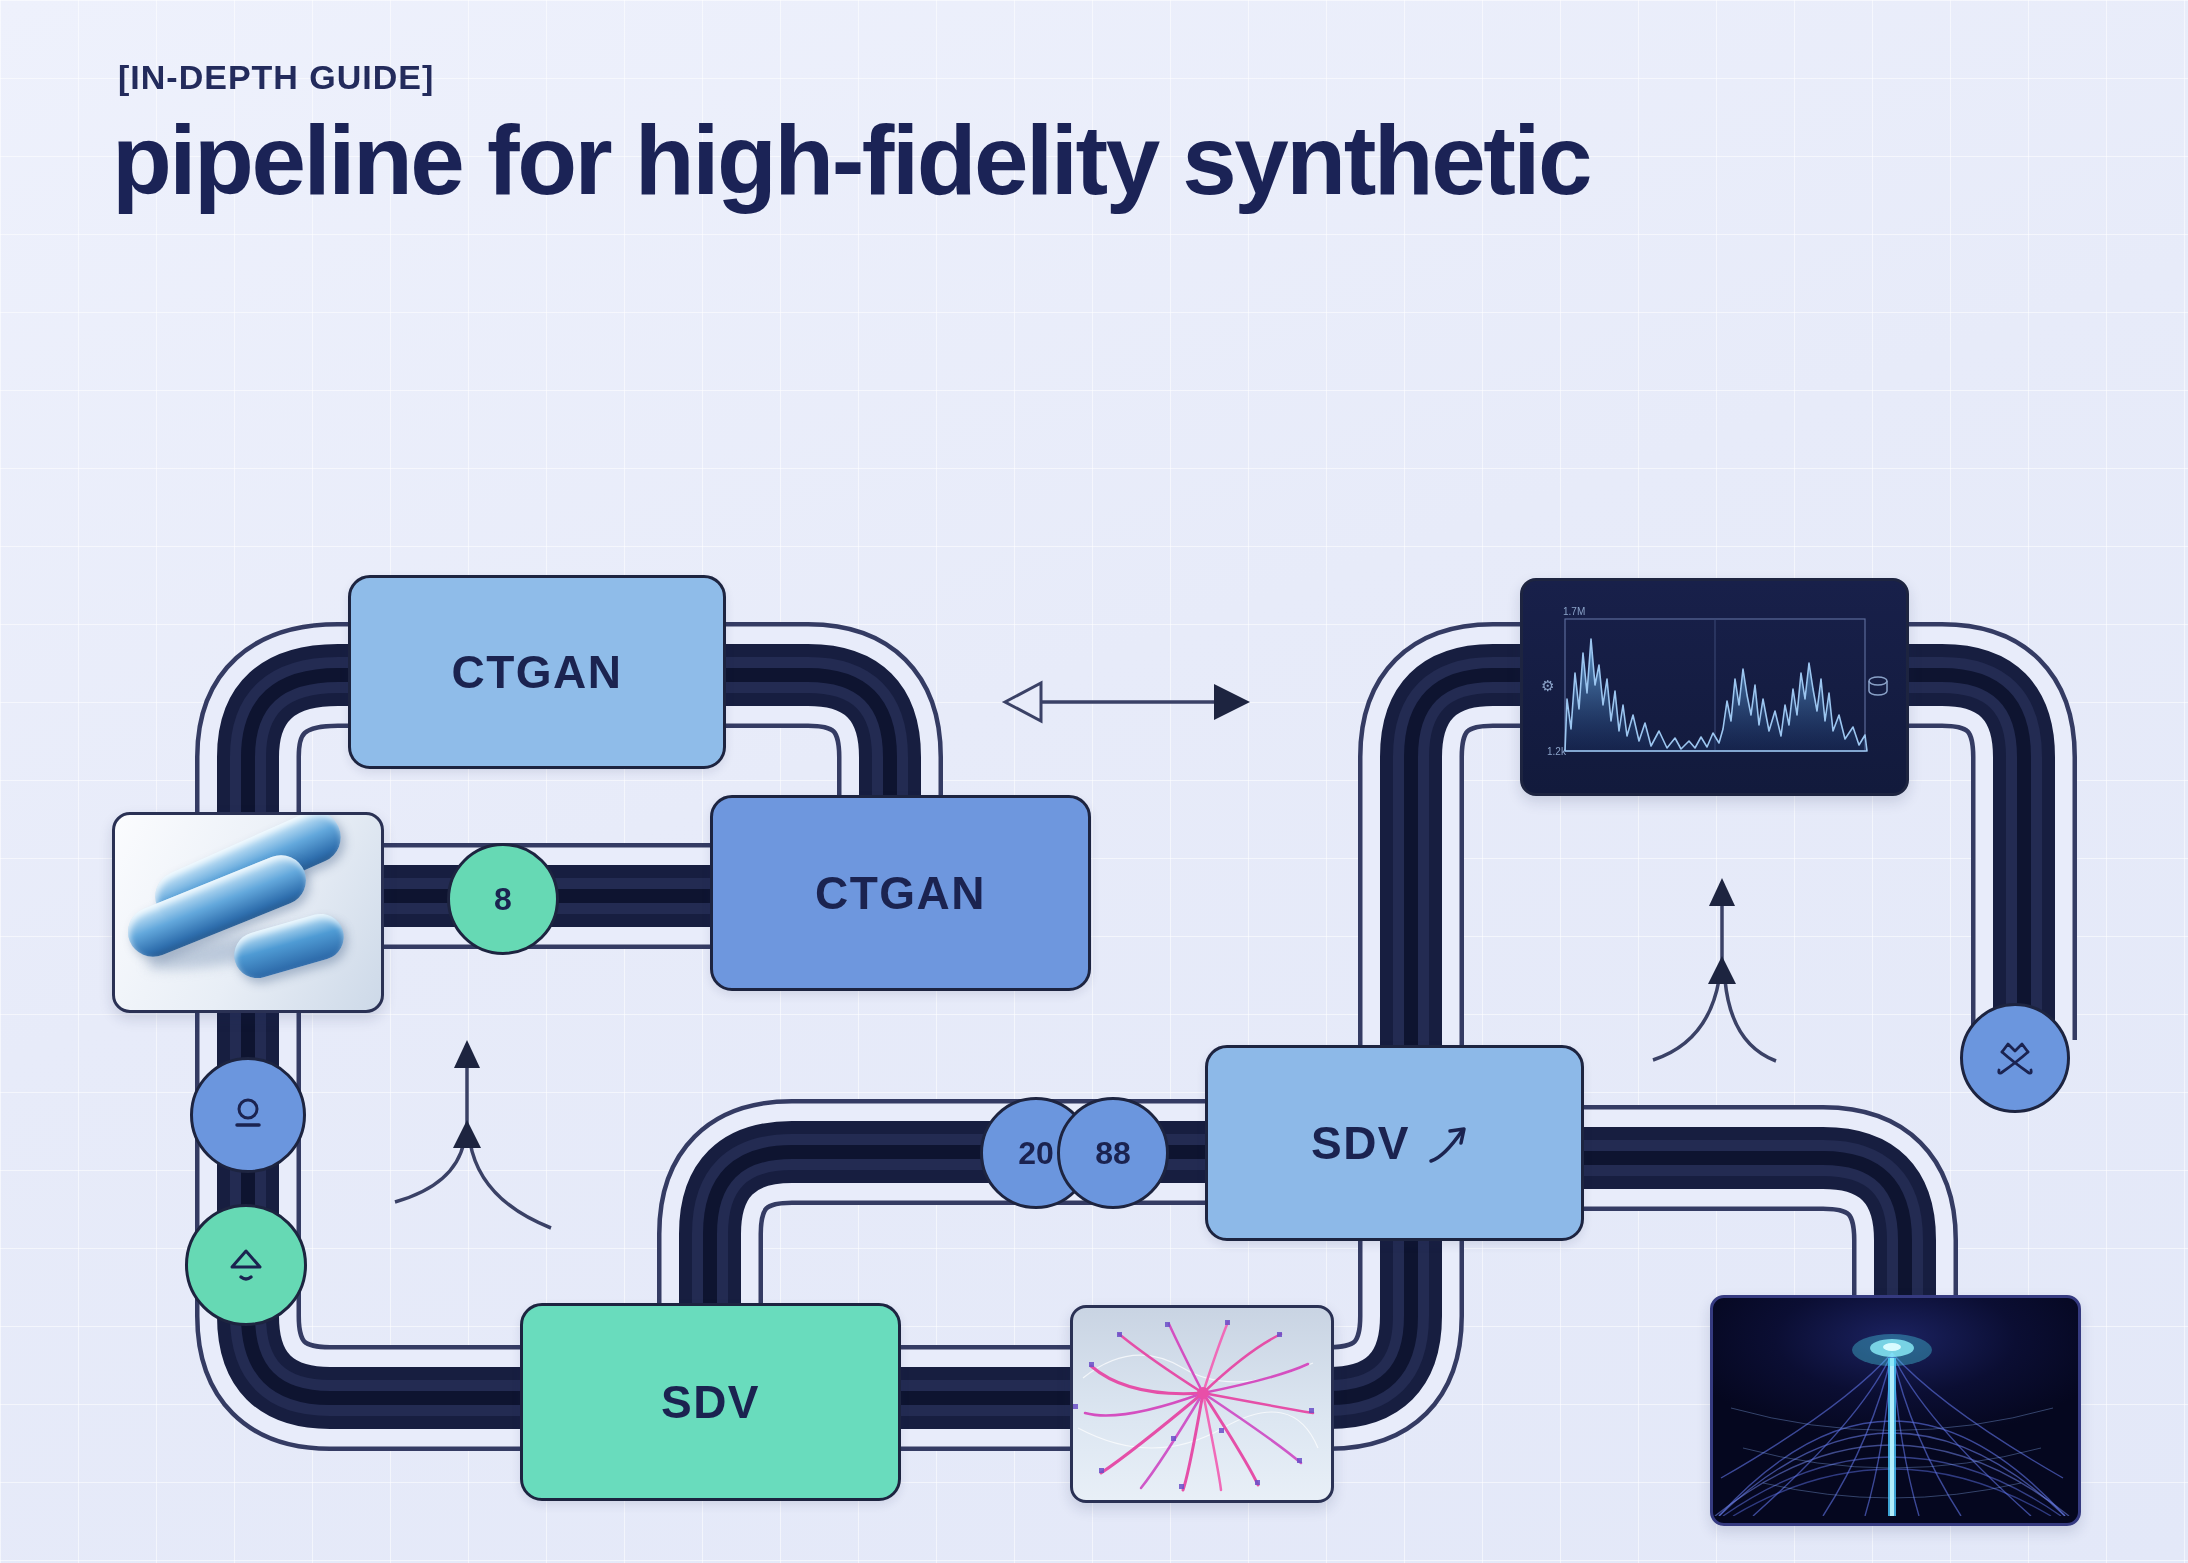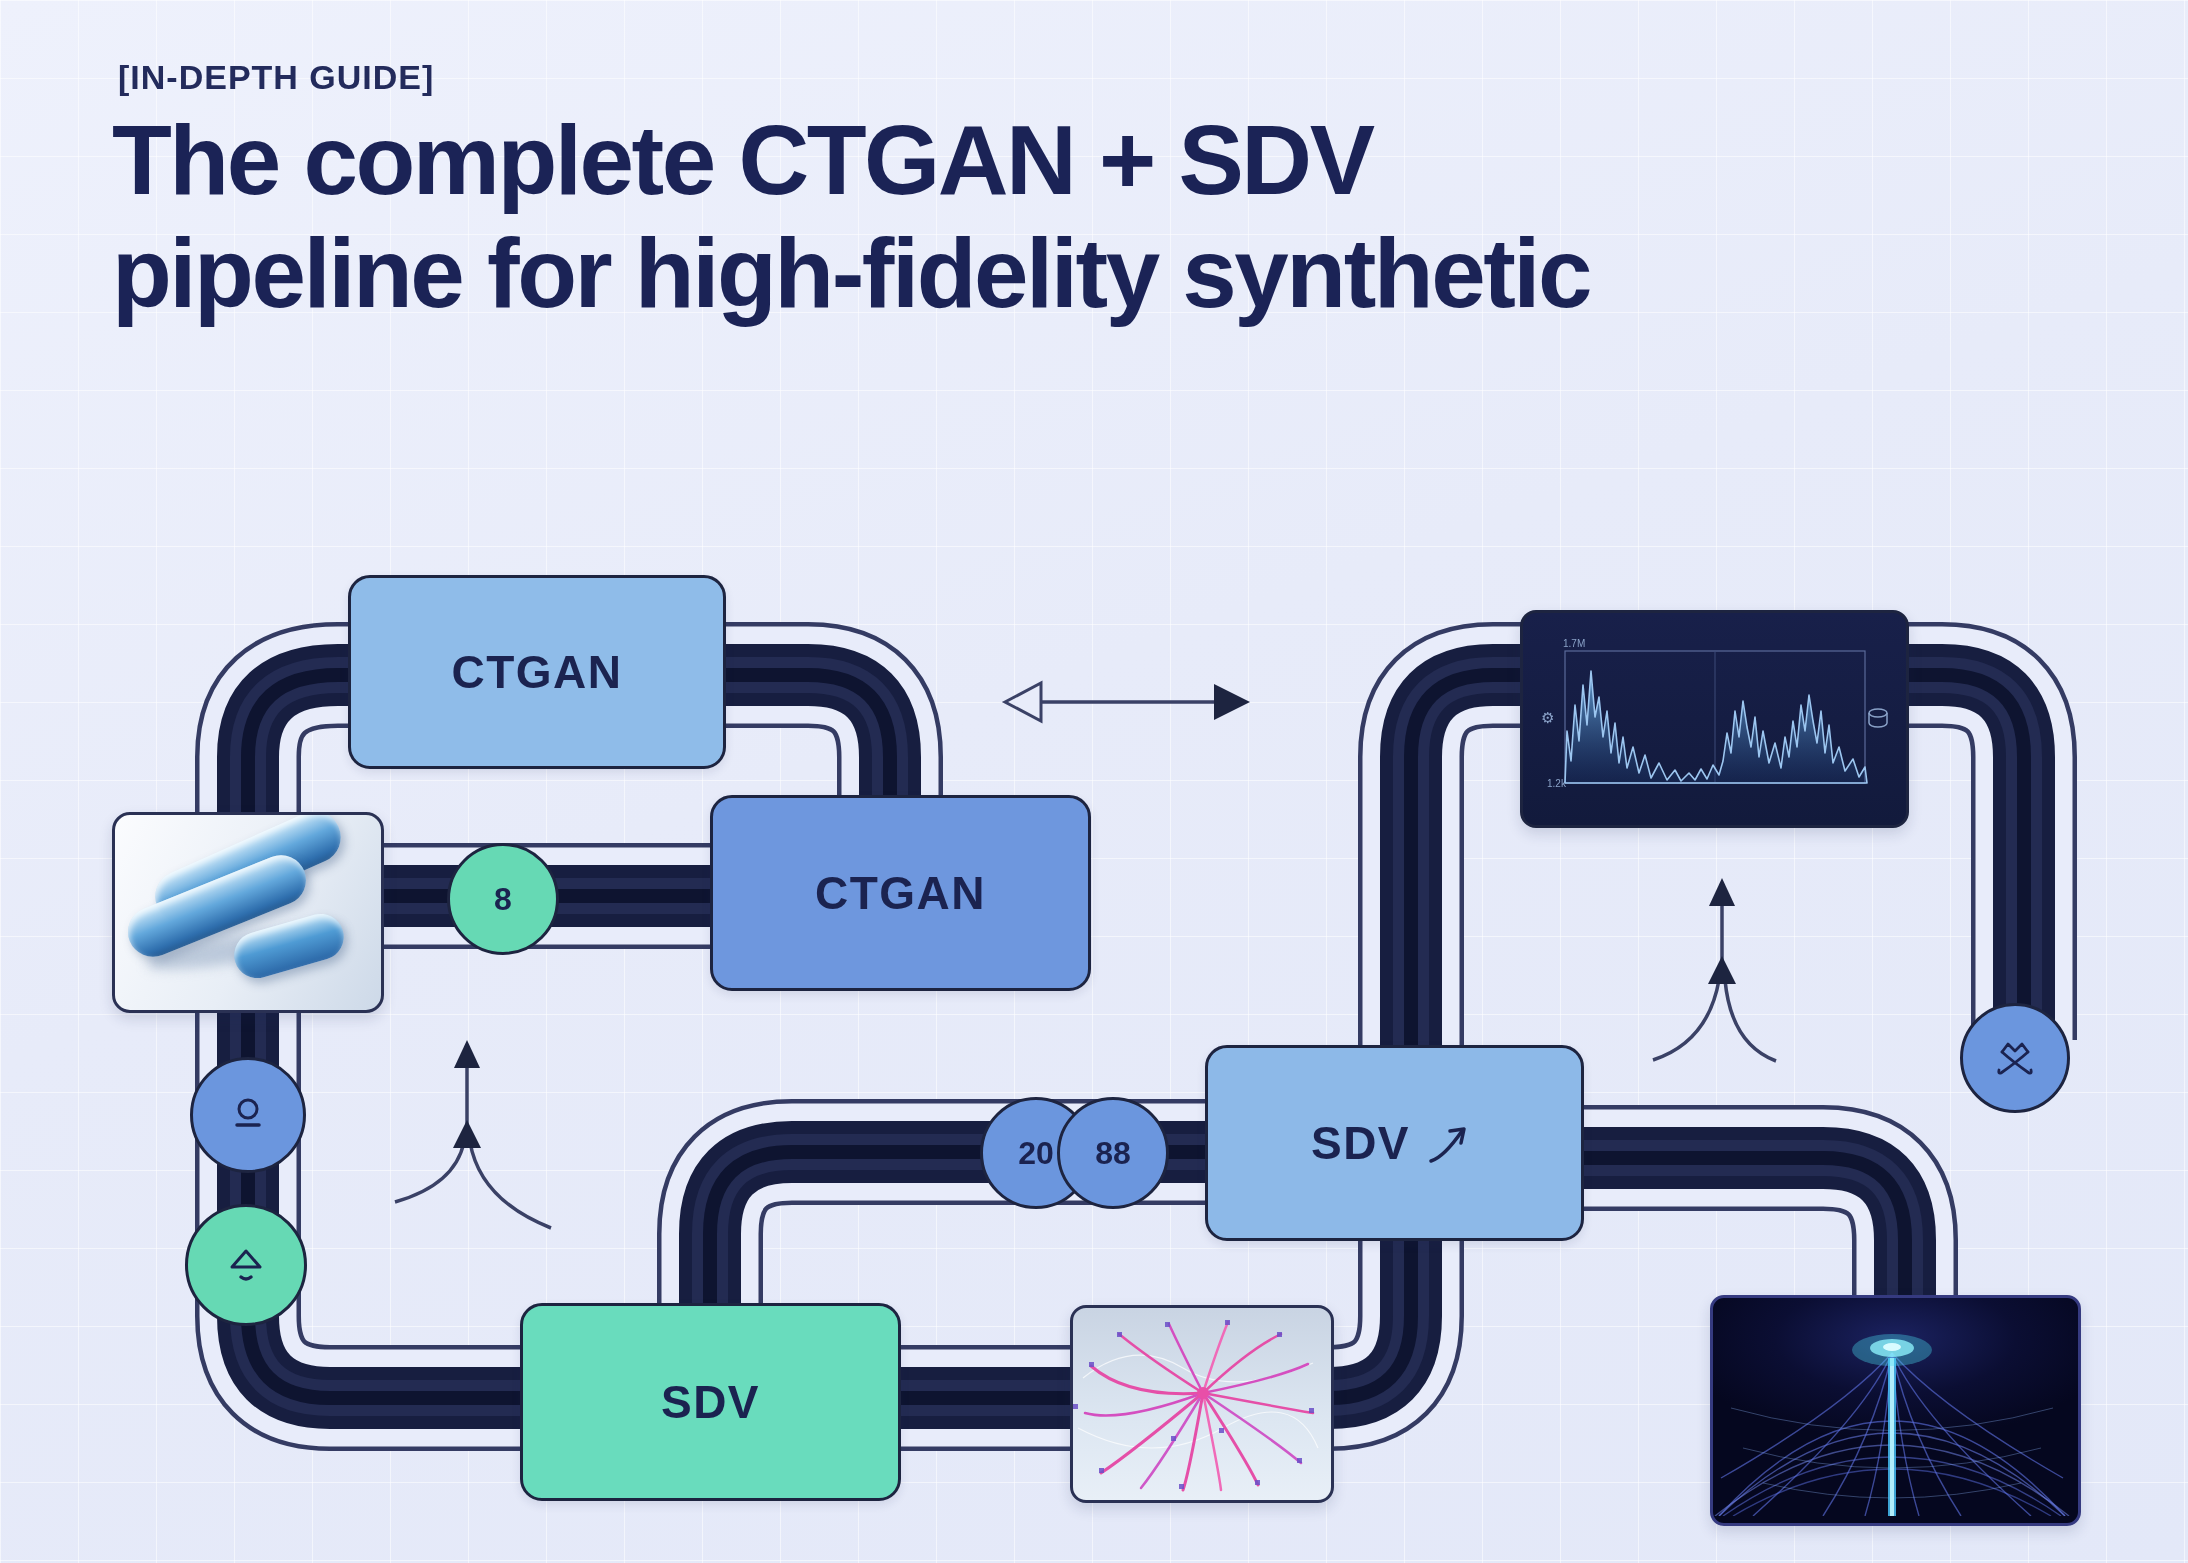--- a/index.html
+++ b/index.html
@@ -52,42 +52,41 @@
     box-shadow:0 6px 14px rgba(30,40,90,.15);
   }
   .photo-vials{
     left:112px;top:812px;width:266px;height:195px;border-radius:18px;
     background:linear-gradient(120deg,#fbfcfe 0%,#e8eef6 55%,#cdd9e8 100%);
   }
   .cyl{position:absolute;border-radius:30px;
     background:linear-gradient(180deg,rgba(214,238,252,.95) 0%,#63a8dc 45%,#2f6fae 85%,#245a92 100%);
     box-shadow:inset 0 4px 6px rgba(255,255,255,.7), 2px 6px 10px rgba(60,90,130,.35);}
   .chartcard{
-    left:1520px;top:610px;width:383px;height:212px;border-radius:16px;
+    left:1520px;top:578px;width:383px;height:212px;border-radius:16px;
     background:linear-gradient(180deg,#18204a 0%,#121a3c 100%);
     border:3.5px solid #1d2440;
   }
   .netcard{
     left:1070px;top:1305px;width:258px;height:192px;border-radius:16px;
     background:linear-gradient(180deg,#c9d4e3 0%,#dde7f2 60%,#e8eff7 100%);
   }
   .fibercard{
     left:1710px;top:1295px;width:365px;height:225px;border-radius:14px;
     border:3.5px solid #353a80;
     background:radial-gradient(ellipse 60% 45% at 50% 18%,#1b2260 0%,#0b0e33 55%,#05071f 100%);
   }
 </style>
 </head>
 <body>
 
 <div id="canvas">
 
   <div class="eyebrow">[IN-DEPTH GUIDE]</div>
   <div class="title">
-    <div>The complete CTGAN + SDV</div>
     <div>pipeline for high-fidelity synthetic</div>
   </div>
 
   <svg class="layer" width="2188" height="1563" viewBox="0 0 2188 1563">
     <g fill="none" stroke-linecap="butt">
 
       <g stroke="#343b63" stroke-width="106">
         <path d="M890,812 L890,757 Q890,675 808,675 L338,675 Q248,675 248,757 L248,1316 Q248,1398 330,1398 L1329,1398 Q1411,1398 1411,1316 L1411,757 Q1411,675 1493,675 L1942,675 Q2024,675 2024,757 L2024,1040"></path>
         <path d="M260,896 L780,896"></path>
         <path d="M710,1312 L710,1234 Q710,1152 792,1152 L1300,1152"></path>

